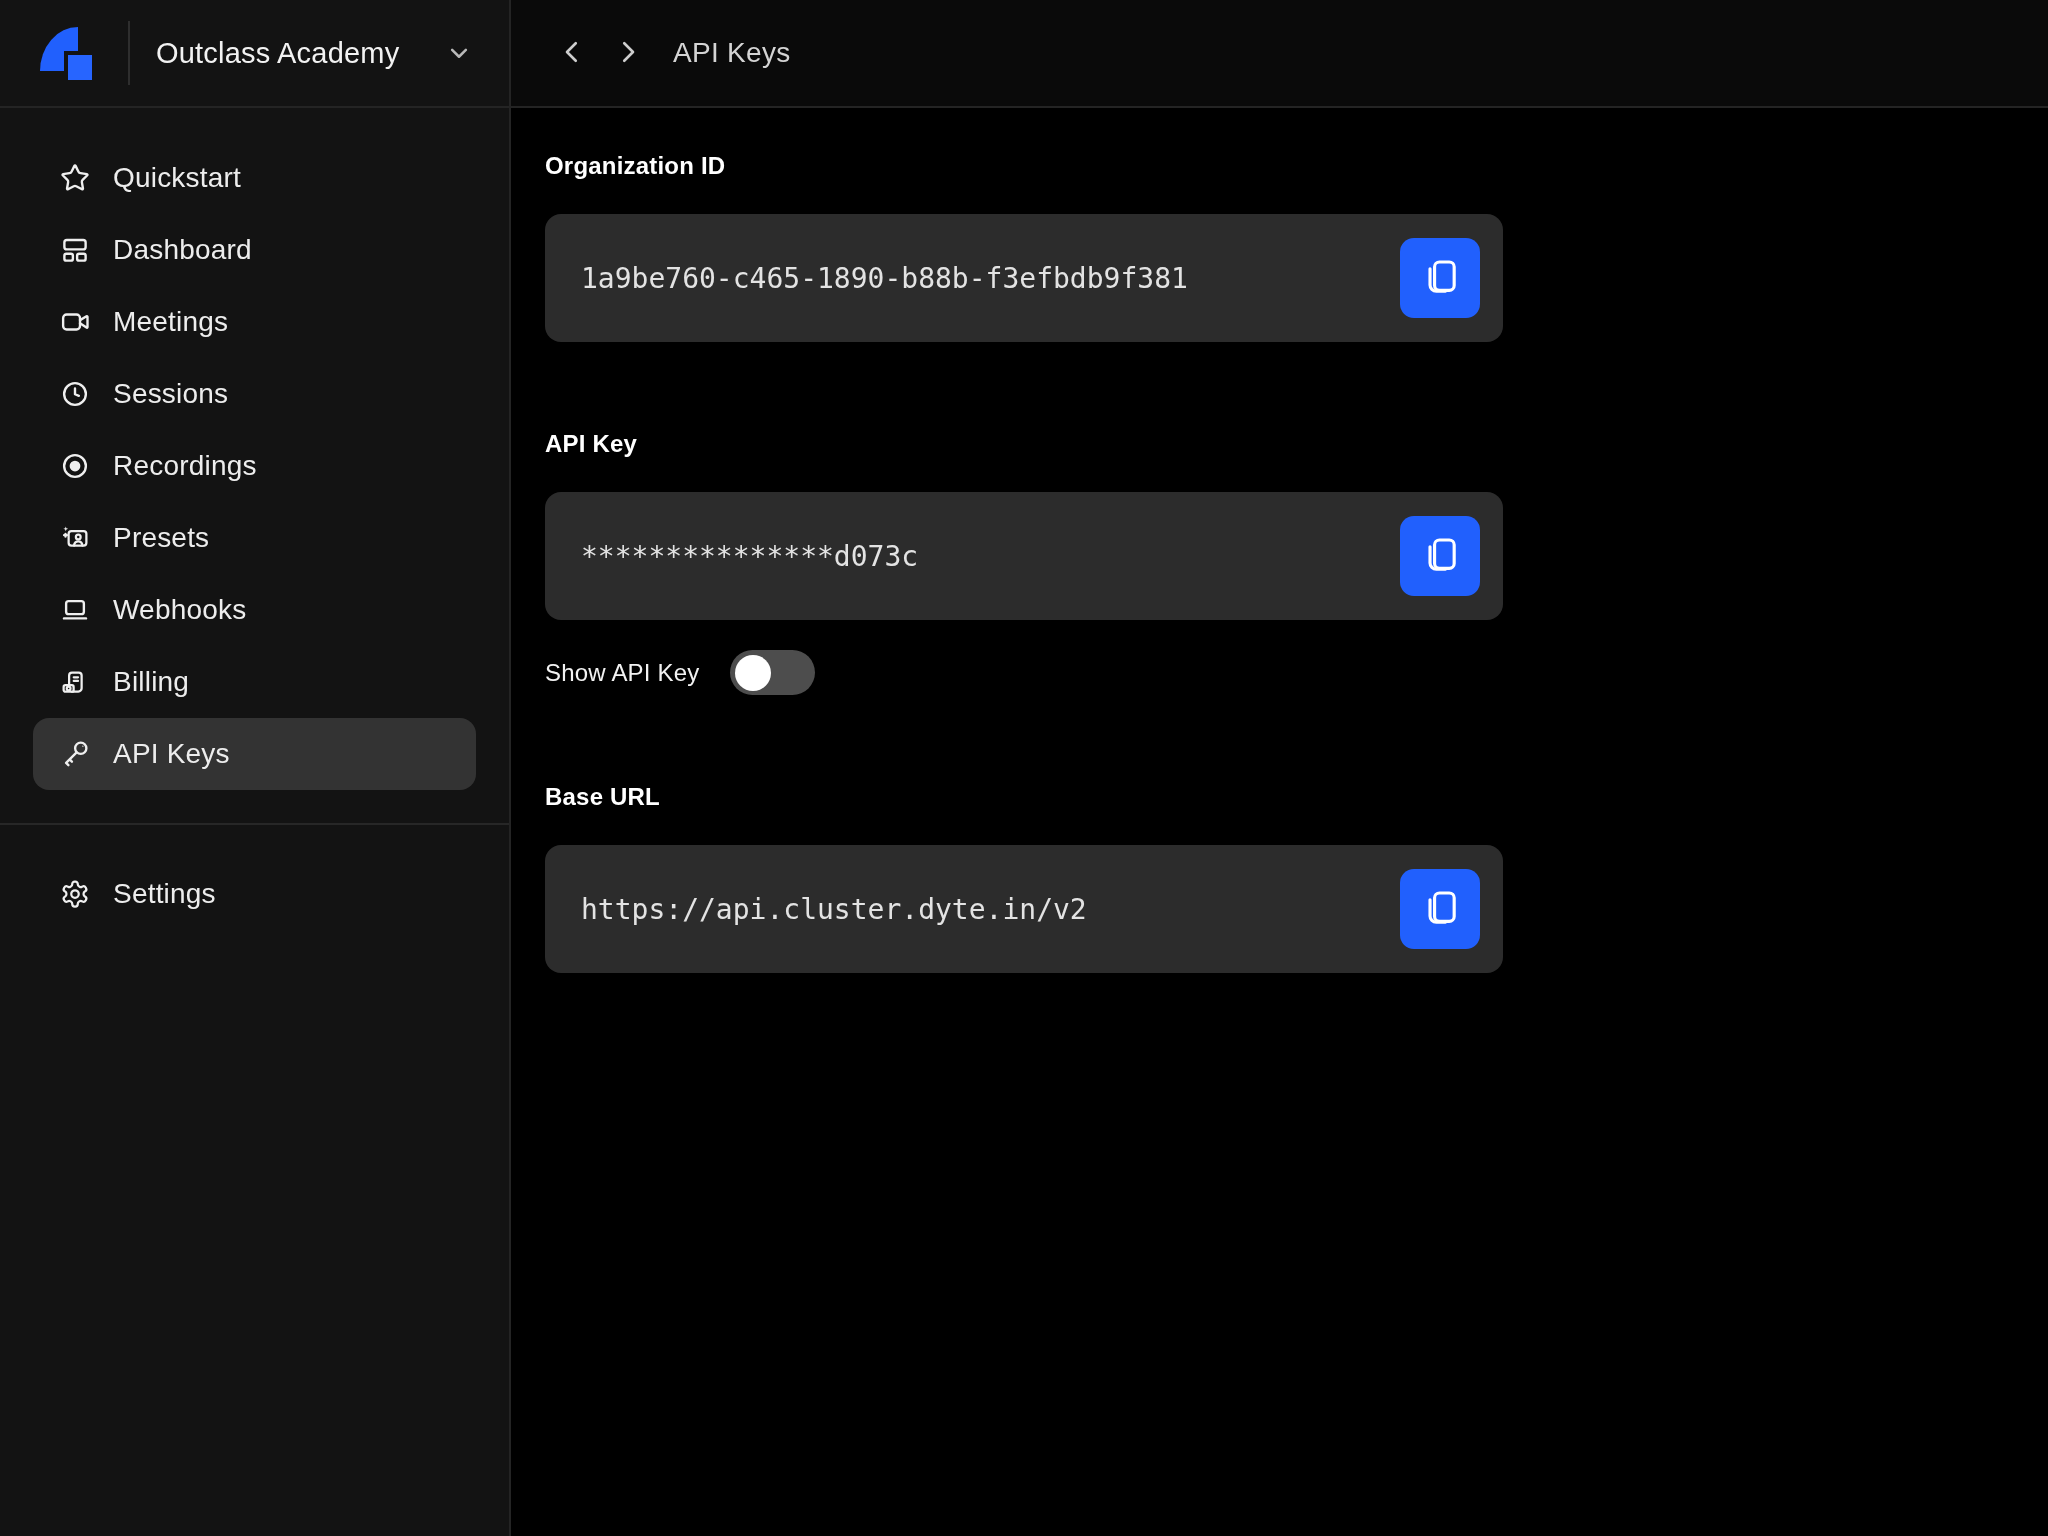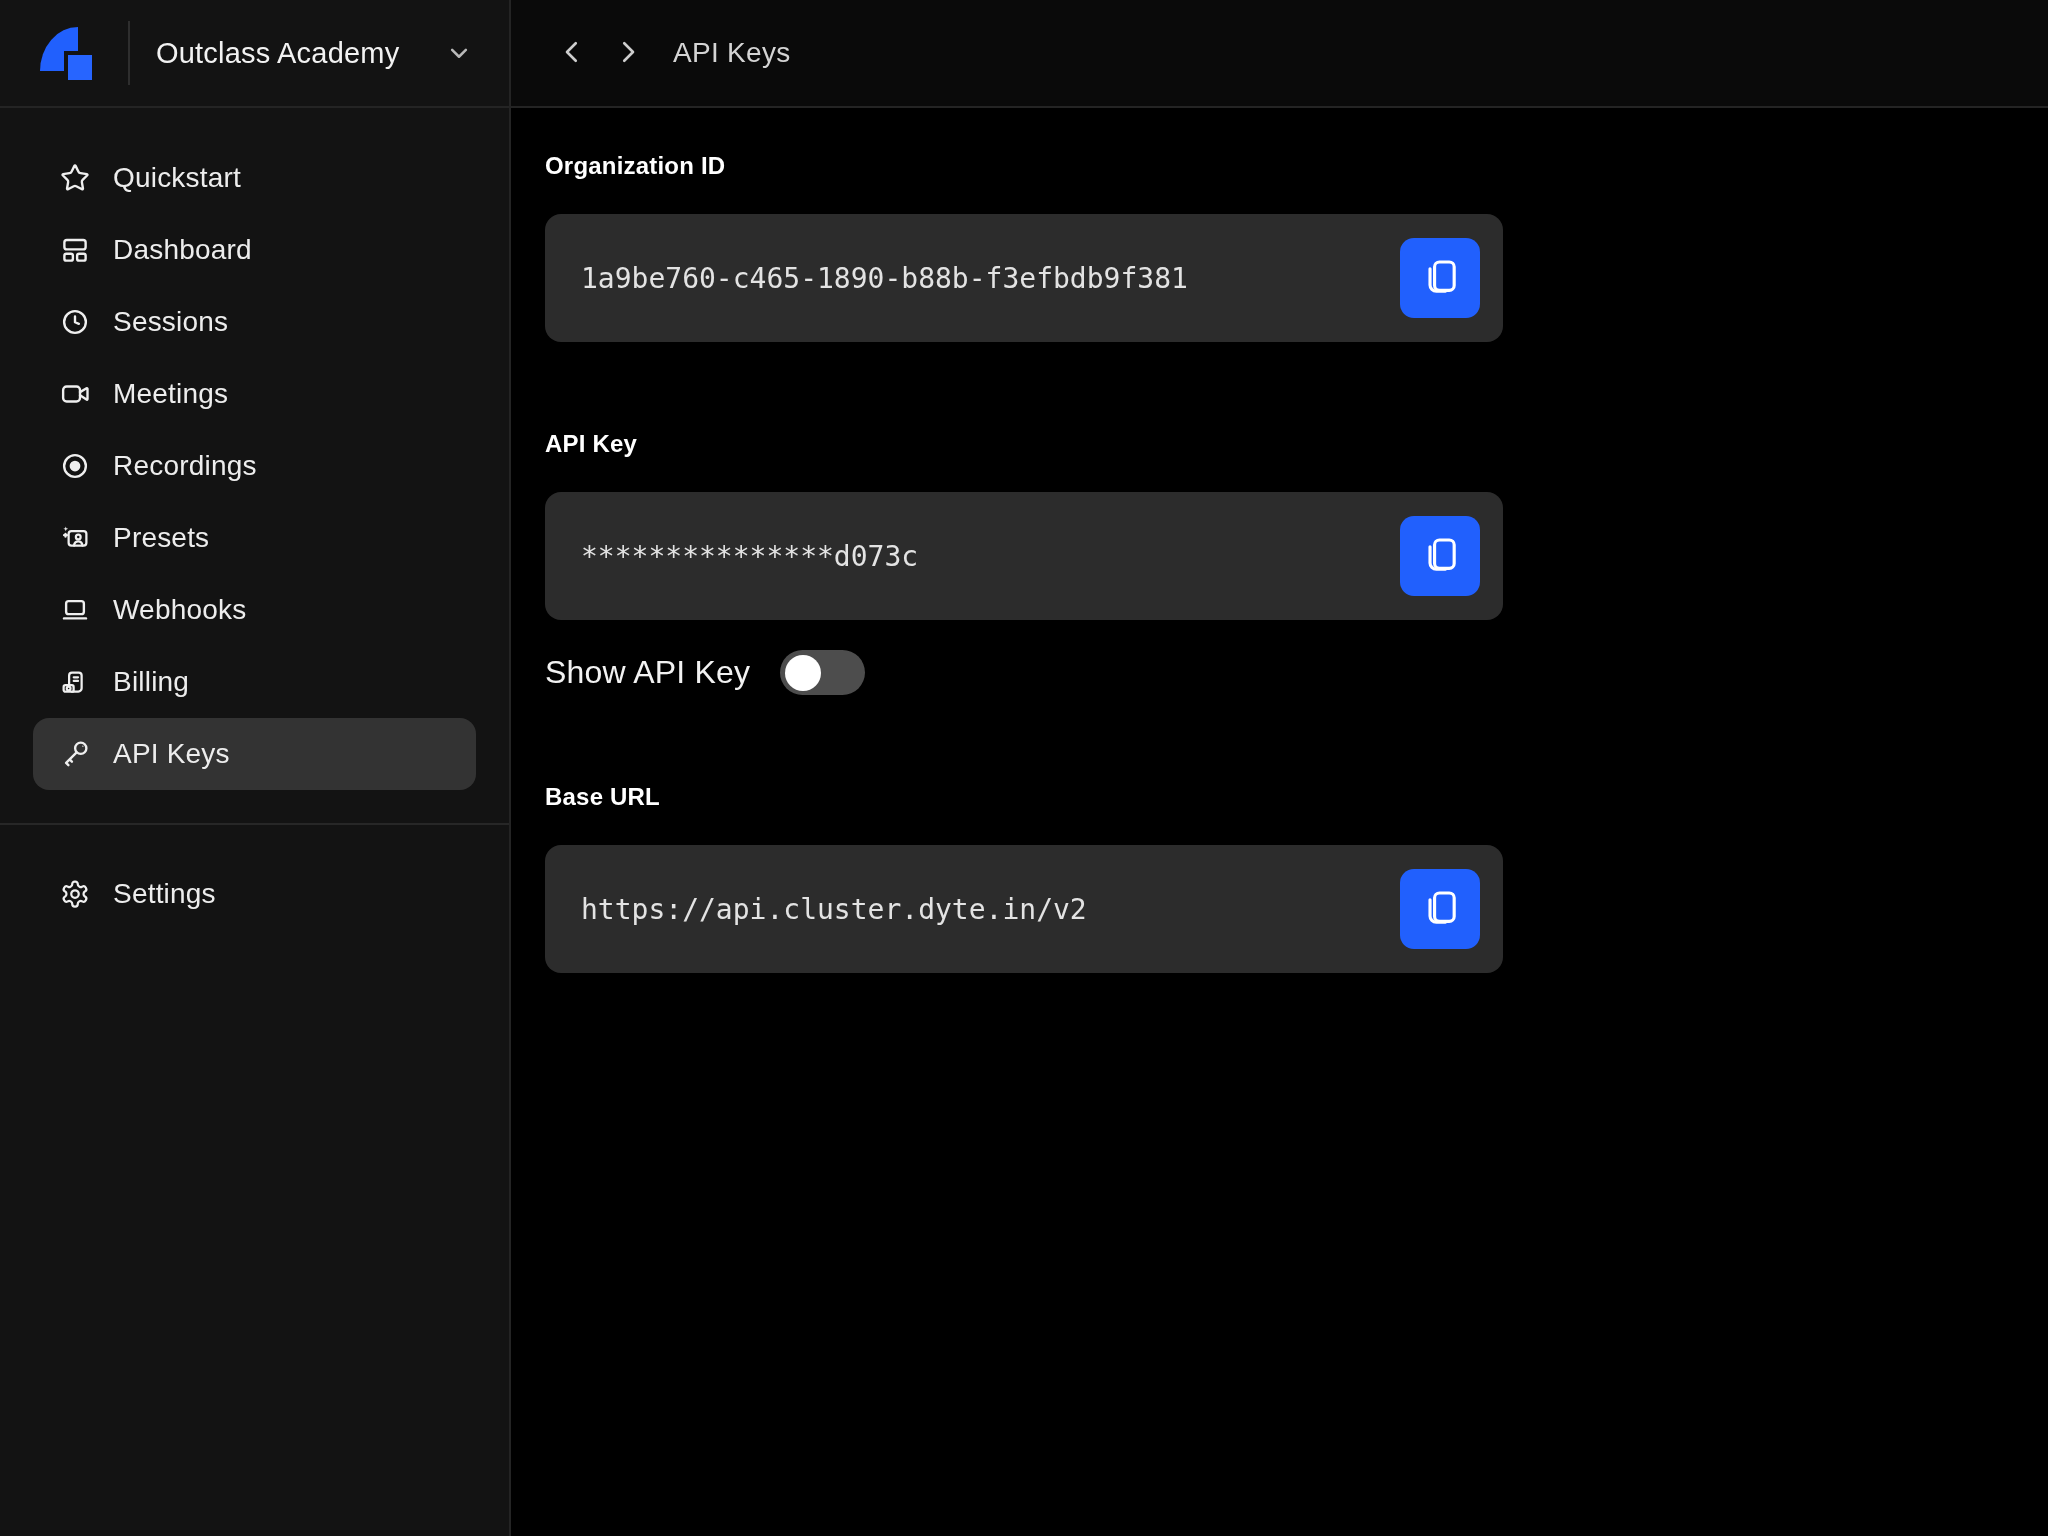--- a/index.html
+++ b/index.html
@@ -71,21 +71,21 @@
     font-size: 28px; color: #e3e3e3; white-space: nowrap; overflow: hidden;
   }
   .copy-btn {
     width: 80px; height: 80px; flex: none; border: none; cursor: pointer;
     border-radius: 14px; background: #2160fd;
     display: flex; align-items: center; justify-content: center; color: #fff;
   }
   .copy-btn svg { width: 42px; height: 42px; }
 
   .toggle-row { display: flex; align-items: center; margin-top: 30px; }
-  .toggle-label { font-size: 32px; color: #f2f2f2; letter-spacing: .2px; }
+  .toggle-label { font-size: 24px; color: #f2f2f2; letter-spacing: .2px; }
   .toggle {
     position: relative; width: 85px; height: 45px; margin-left: 30px;
     border-radius: 23px; background: #4d4d4d; border: none; cursor: pointer; flex: none;
   }
   .toggle-knob {
     position: absolute; left: 5px; top: 4.5px; width: 36px; height: 36px;
     border-radius: 50%; background: #fff;
   }
 </style>
 </head>
@@ -149,35 +149,35 @@
                 <rect x="3.5" y="15" width="6.8" height="5.5" rx="1.6"></rect>
                 <rect x="13.7" y="15" width="6.8" height="5.5" rx="1.6"></rect>
               </svg>
           </span>
           <span class="nav-label">Dashboard</span>
         </div>
 
         <div class="nav-item">
           <span class="nav-icon">
             <svg viewBox="0 0 24 24" fill="none" stroke="currentColor" stroke-width="1.9" stroke-linecap="round" stroke-linejoin="round">
+                <path d="m16 13 5.223 3.482a.5.5 0 0 0 .777-.416V7.87a.5.5 0 0 0-.752-.432L16 10.5"></path>
+                <rect x="2.5" y="6" width="13.5" height="12" rx="2.8"></rect>
+              </svg>
+          </span>
+          <span class="nav-label">Meetings</span>
+        </div>
+
+        <div class="nav-item">
+          <span class="nav-icon">
+            <svg viewBox="0 0 24 24" fill="none" stroke="currentColor" stroke-width="1.9" stroke-linecap="round" stroke-linejoin="round">
                 <circle cx="12" cy="12" r="8.7"></circle>
                 <path d="M12 7.5v4.7l3.1 1.3"></path>
               </svg>
           </span>
           <span class="nav-label">Sessions</span>
-        </div>
-
-        <div class="nav-item">
-          <span class="nav-icon">
-            <svg viewBox="0 0 24 24" fill="none" stroke="currentColor" stroke-width="1.9" stroke-linecap="round" stroke-linejoin="round">
-                <path d="m16 13 5.223 3.482a.5.5 0 0 0 .777-.416V7.87a.5.5 0 0 0-.752-.432L16 10.5"></path>
-                <rect x="2.5" y="6" width="13.5" height="12" rx="2.8"></rect>
-              </svg>
-          </span>
-          <span class="nav-label">Meetings</span>
         </div>
 
         <div class="nav-item">
           <span class="nav-icon">
             <svg viewBox="0 0 24 24" fill="none" stroke="currentColor" stroke-width="1.9">
                 <circle cx="12" cy="12" r="8.7"></circle>
                 <circle cx="12" cy="12" r="4.3" fill="currentColor" stroke="none"></circle>
               </svg>
           </span>
           <span class="nav-label">Recordings</span>

